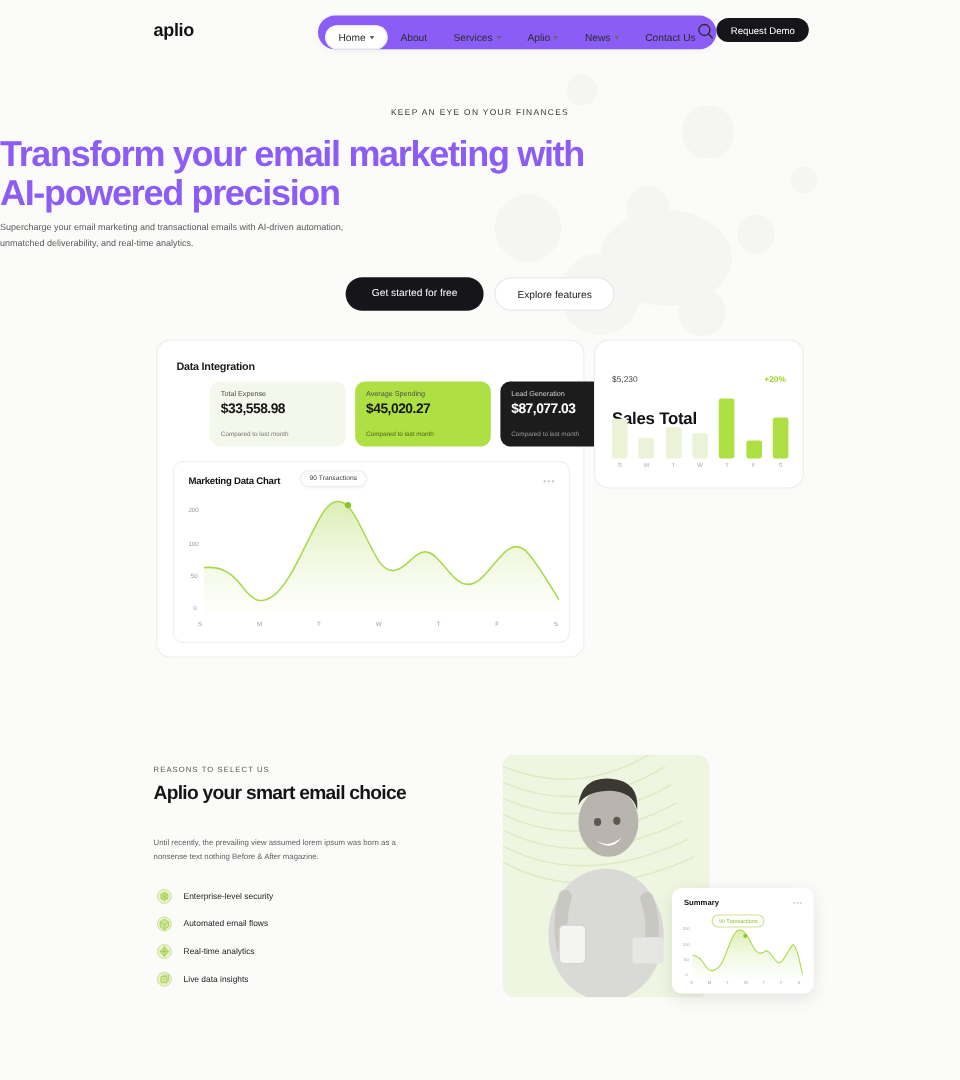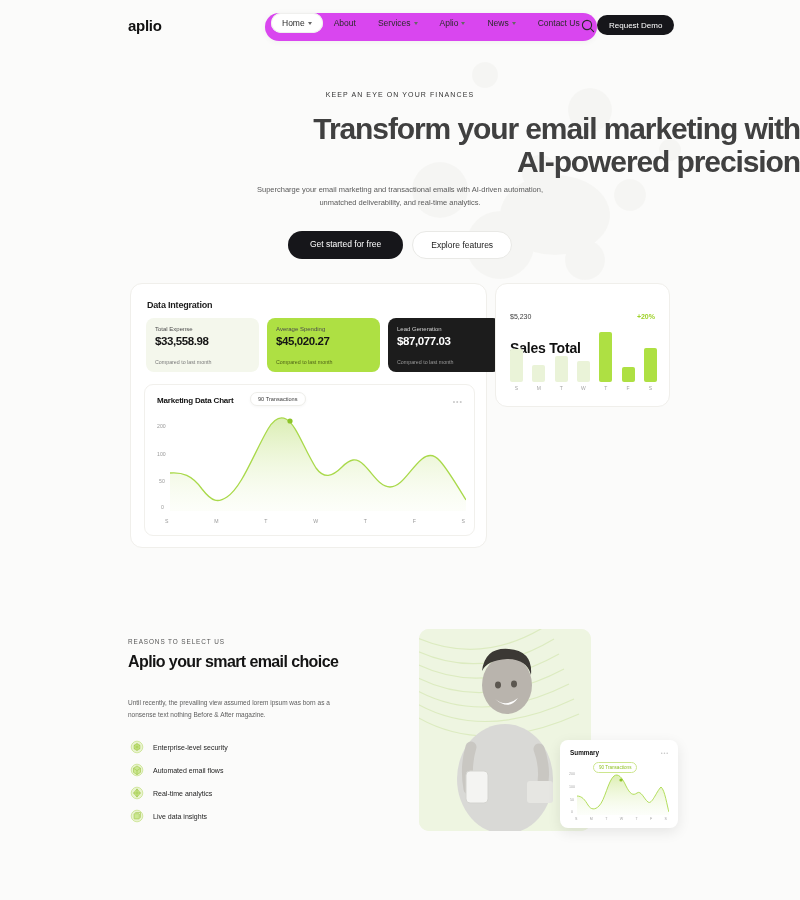--- a/index.html
+++ b/index.html
@@ -16,54 +16,54 @@
   .watermark {
     position: absolute; left: 380px; top: 55px; width: 330px; height: 250px;
     opacity: .5; pointer-events: none;
   }
 
   
   .header { position: absolute; top: 0; left: 0; width: 800px; height: 52px; display: flex; align-items: center; }
   .logo { position: absolute; left: 128px; top: 17px; font-size: 15px; font-weight: 700; letter-spacing: -.3px; color: #111; }
   .navwrap {
     position: absolute; left: 265px; top: 13px;
-    background: #d946ef; border-radius: 20px; height: 28px;
-    display: flex; align-items: flex-start; padding: 0 6px;
+    background: #8b5cf6; border-radius: 20px; height: 28px;
+    display: flex; align-items: flex-end; padding: 0 6px;
     box-shadow: 0 1px 6px rgba(0,0,0,.05);
   }
   .navitem {
     font-size: 8.5px; color: #2b2b2b; padding: 5px 11px; border-radius: 14px;
     display: flex; align-items: center; gap: 3px; white-space: nowrap; cursor: pointer;
   }
   .navitem.active { background: #fff; box-shadow: 0 0 0 1px #f0f0ee inset; }
   .caret { width: 0; height: 0; border-left: 2.6px solid transparent; border-right: 2.6px solid transparent; border-top: 3px solid #666; display:inline-block; }
   .search-btn { position: absolute; left: 580px; top: 18px; width: 16px; height: 16px; cursor: pointer; }
   .demo-btn {
     position: absolute; left: 597px; top: 15px; height: 20px; padding: 0 12px;
     background: #16161a; color: #fff; border-radius: 12px; font-size: 8px;
     display: flex; align-items: center; justify-content: center; cursor: pointer; white-space: nowrap;
   }
 
   
   .eyebrow { position: absolute; top: 91px; width: 800px; text-align: center; font-size: 7px; letter-spacing: 1.1px; color: #333; font-weight: 500; }
-  .h1 { position: absolute; top: 112px; width: 800px; text-align: right; font-size: 30px; line-height: 33px; font-weight: 700; letter-spacing: -1.1px; color: #404040; }
-  .sub { position: absolute; top: 183px; width: 800px; text-align: center; font-size: 7.5px; line-height: 13px; color: #5a5a5a; }
+  .h1 { position: absolute; top: 112px; width: 800px; text-align: left; font-size: 30px; line-height: 33px; font-weight: 700; letter-spacing: -1.1px; color: #8b5cf6; }
+  .sub { position: absolute; top: 183px; width: 800px; text-align: left; font-size: 7.5px; line-height: 13px; color: #5a5a5a; }
   .cta-row { position: absolute; top: 231px; width: 800px; display: flex; justify-content: center; gap: 9px; }
   .btn-dark { background: #16161a; color: #fff; border-radius: 16px; font-size: 8.5px; padding: 8px 22px; cursor: pointer; white-space: nowrap; }
   .btn-ghost { background: #fff; color: #222; border: 1px solid #e9e9e6; border-radius: 16px; font-size: 8.5px; padding: 8px 18px; cursor: pointer; white-space: nowrap; }
 
   
   .dash-left {
     position: absolute; left: 130px; top: 283px; width: 357px; height: 265px;
     background: #fff; border: 1px solid #f0efeb; border-radius: 12px;
   }
   .dash-title { position:absolute; left: 16px; top: 16px; font-size: 9px; font-weight: 700; color:#1b1b1b; letter-spacing:-.2px;}
   .stats { position: absolute; left: 15px; top: 34px; display: flex; gap: 8px; }
   .stat { width: 113px; height: 54px; border-radius: 8px; padding: 8px 9px; position: relative; }
-  .stat.s1 { background: #f4f7ec; }
+  .stat.s1 { background: #f4f7ec; margin-left: 29px; }
   .stat.s2 { background: #aee043; }
   .stat.s3 { background: #1c1c1c; }
   .stat .lbl { font-size: 6px; color: #4d4d4d; }
   .stat.s3 .lbl { color: #cfcfcf; }
   .stat .val { font-size: 11.5px; font-weight: 700; margin-top: 3px; letter-spacing: -.4px; color:#151515; }
   .stat.s3 .val { color: #fff; }
   .stat .cmp { position: absolute; bottom: 7px; left: 9px; font-size: 5.3px; color: #7a7a7a; }
   .stat.s2 .cmp { color: #4e6216; }
   .stat.s3 .cmp { color: #9a9a9a; }
 

